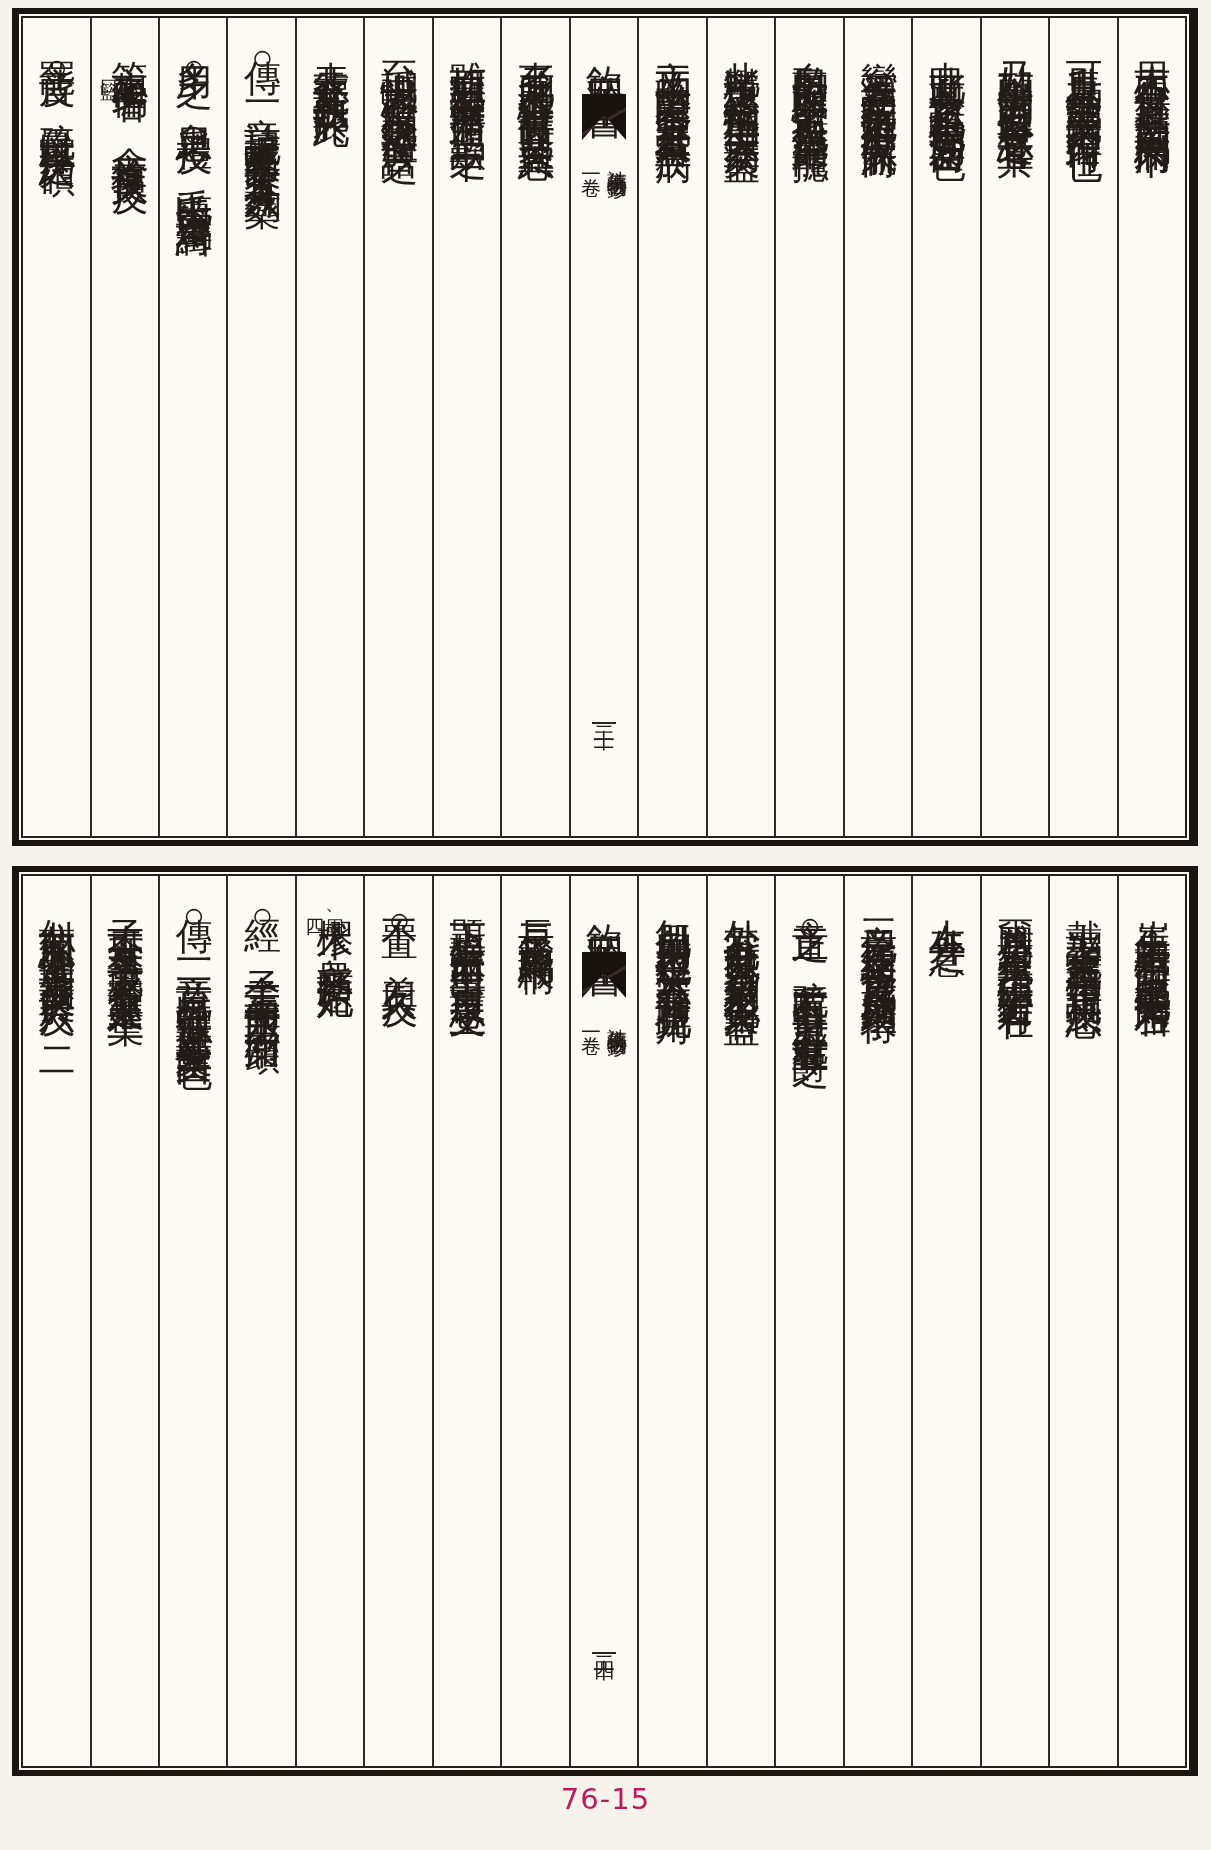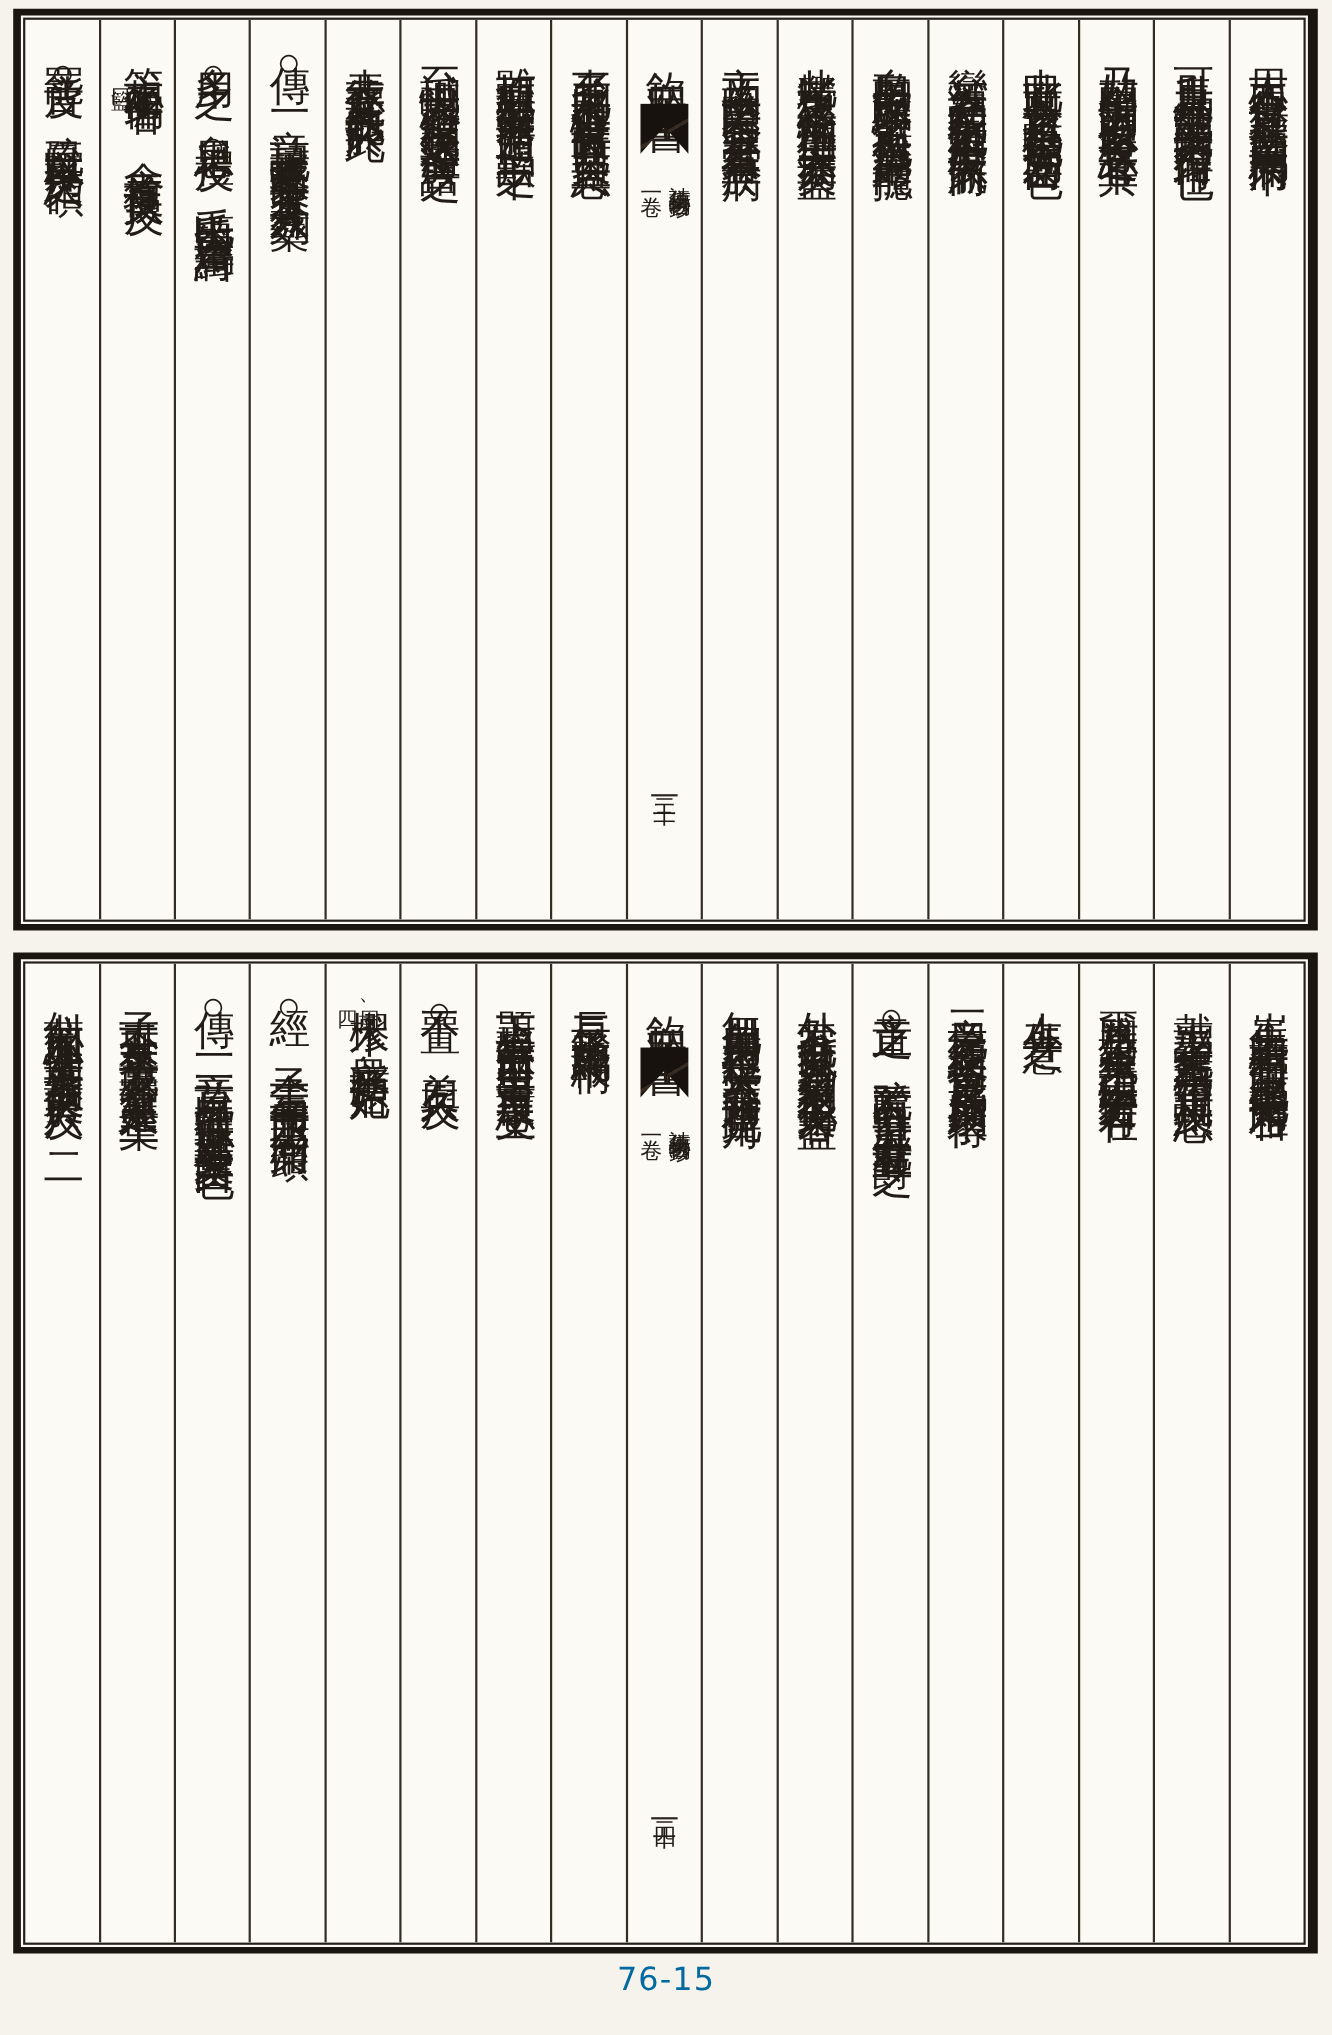--- a/index.html
+++ b/index.html
@@ -106,21 +106,21 @@
   }
 
   .plate {
     position:absolute;
     top:1782px; left:0;
     width:100%;
     text-align:center;
     font-family:"DejaVu Sans","Liberation Sans",sans-serif;
     font-size:29px;
     letter-spacing:1px;
-    color:#0369a1;
+    color:#be185d;
   }
 </style>
 </head>
 <body>
 
 <div class="page">
   <div class="block block-top">
     <div class="block-inner">
         <div class="col">
           <div class="vtext main">思人而不得見於是欲升髙望逺則馬病而不</div>

